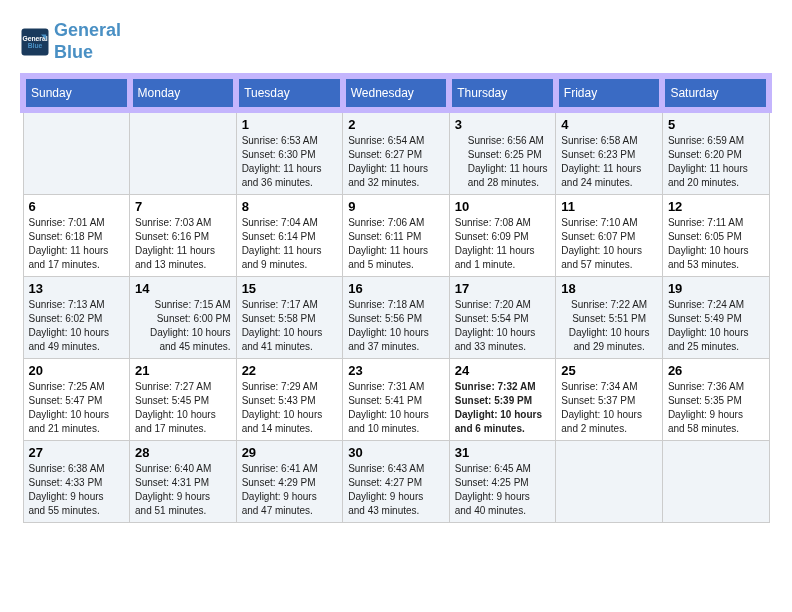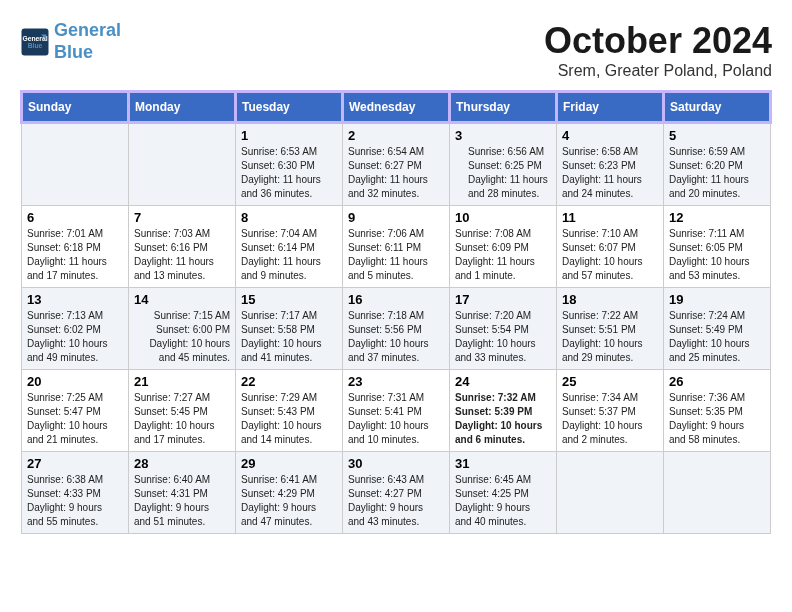--- a/index.html
+++ b/index.html
@@ -52,22 +52,22 @@
       font-size: 11px;
     }
     thead tr {
       background-color: #3a6bc4;
       color: #fff;
     }
     thead th {
       padding: 7px 5px;
       text-align: left;
       font-size: 12px;
-      font-weight: bold;
-      border: 3px solid #c4b5fd;
+      font-weight: normal;
+      border: 6px solid #c4b5fd;
     }
     tbody td {
       border: 1px solid #ccc;
       vertical-align: top;
       padding: 4px 5px;
       width: calc(100% / 7);
       height: 80px;
     }
     tbody tr:nth-child(odd) {
       background-color: #f0f4f8;
@@ -98,24 +98,20 @@
       <text x="20" y="28" text-anchor="middle" fill="#4a90c4" font-size="9" font-weight="bold" font-family="Arial">Blue</text>
       <polygon points="28,10 35,10 35,17" fill="#4a90c4"></polygon>
     </svg>
     <div>
       <div class="logo-text">
         <span>General</span><br>
         <span style="color:#4a90c4">Blue</span>
       </div>
     </div>
   </div>
-  <div class="title-section">
-    <div class="month-title">October 2024</div>
-    <div class="location-title">Srem, Greater Poland, Poland</div>
-  </div>
 </div>
 
 <table>
   <thead>
     <tr>
     <th>Sunday</th>
         <th>Monday</th>
         <th>Tuesday</th>
         <th>Wednesday</th>
         <th>Thursday</th>
@@ -245,21 +241,21 @@
         </td>
         <td>
           <span class="day-number">17</span>
           <div class="day-info" style="white-space: pre-line;">Sunrise: 7:20 AM
 Sunset: 5:54 PM
 Daylight: 10 hours
 and 33 minutes.</div>
         </td>
         <td>
           <span class="day-number">18</span>
-          <div class="day-info" style="white-space: pre-line;">Sunrise: 7:22 AM
+          <div class="day-info" style="white-space: pre-line; text-align: center;">Sunrise: 7:22 AM
 Sunset: 5:51 PM
 Daylight: 10 hours
 and 29 minutes.</div>
         </td>
         <td>
           <span class="day-number">19</span>
           <div class="day-info" style="white-space: pre-line;">Sunrise: 7:24 AM
 Sunset: 5:49 PM
 Daylight: 10 hours
 and 25 minutes.</div>

